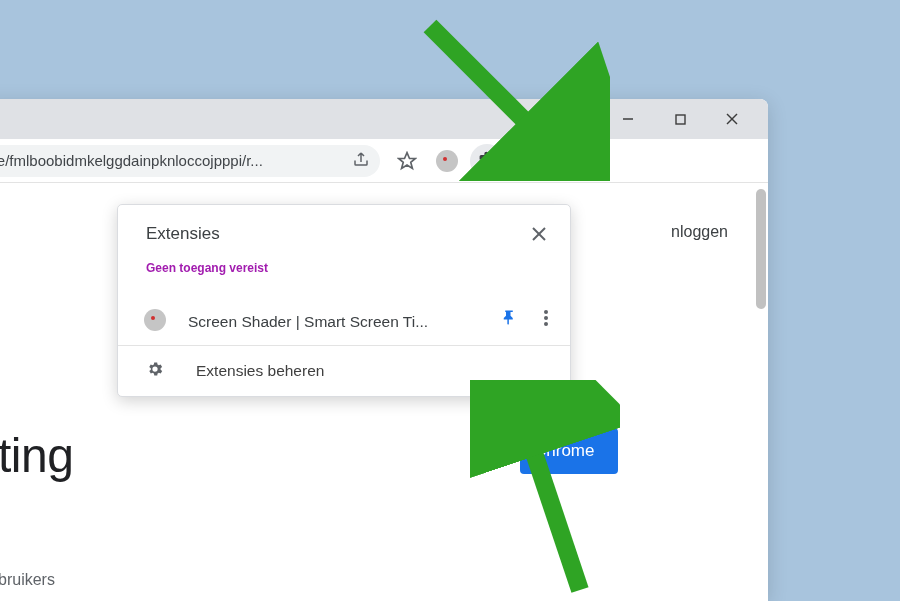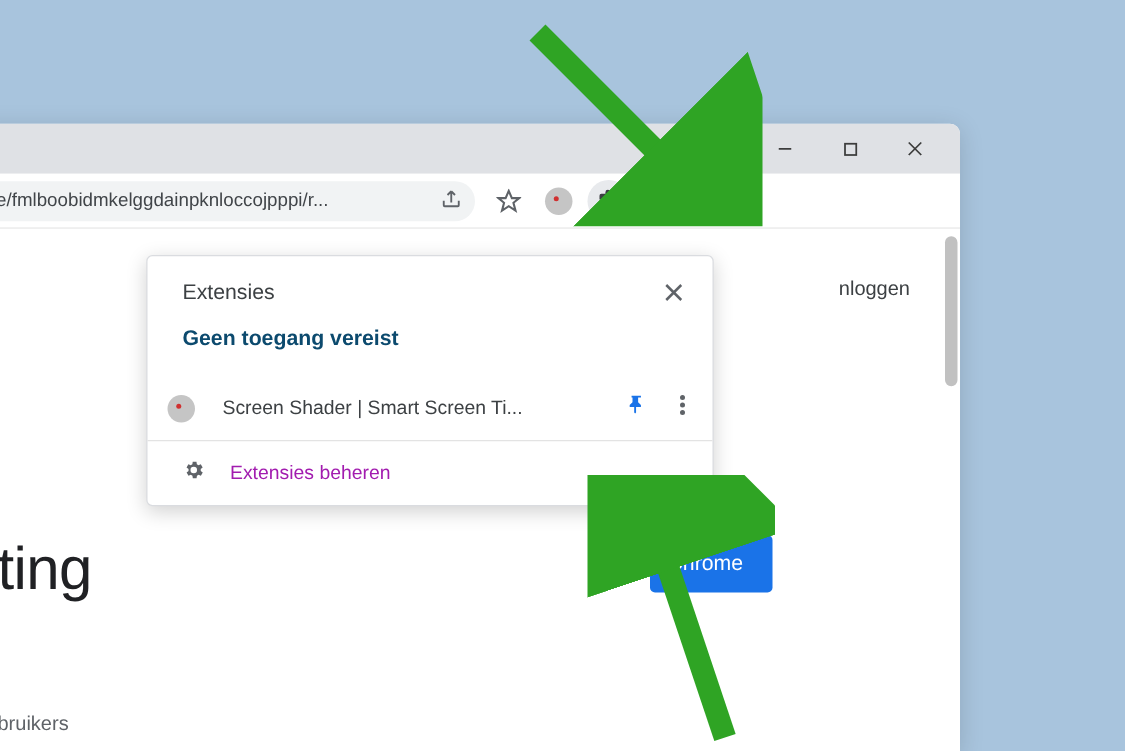--- a/index.html
+++ b/index.html
@@ -177,34 +177,34 @@
   }
   .popup-close {
     width: 30px; height: 30px;
     display:flex;align-items:center;justify-content:center;
     font-size: 22px; color:#5f6368;
   }
   .popup-section {
     padding: 4px 28px 18px 28px;
   }
   .popup-subtitle {
-    font-size: 17px;
+    font-size: 12px;
     font-weight: 600;
-    color: #0c4a6e;
+    color: #a21caf;
     margin-bottom: 4px;
   }
   .popup-description {
     font-size: 15px;
     color: #5f6368;
     line-height: 1.45;
   }
   .ext-row {
     display: flex;
-    align-items: center;
-    padding: 12px 12px 14px 16px;
+    align-items: flex-end;
+    padding: 12px 12px 14px 26px;
     gap: 16px;
   }
   .ext-row .ext-label {
     flex: 1;
     font-size: 15.5px;
     color: #3c4043;
     white-space: nowrap;
     overflow: hidden;
     text-overflow: ellipsis;
     padding-left: 6px;
@@ -213,23 +213,23 @@
     color: #1a73e8;
   }
   .ext-kebab {
     width: 24px; text-align: center; color:#5f6368; font-size:18px;
   }
   .popup-footer {
     border-top: 1px solid #e3e3e3;
     display: flex;
     align-items: center;
     padding: 14px 28px;
-    gap: 20px;
+    gap: 32px;
     font-size: 15.5px;
-    color: #a21caf;
+    color: #404040;
   }
   .gear {
     color: #5f6368;
   }
 
   
   .arrow {
     position: absolute;
     z-index: 100;
   }

